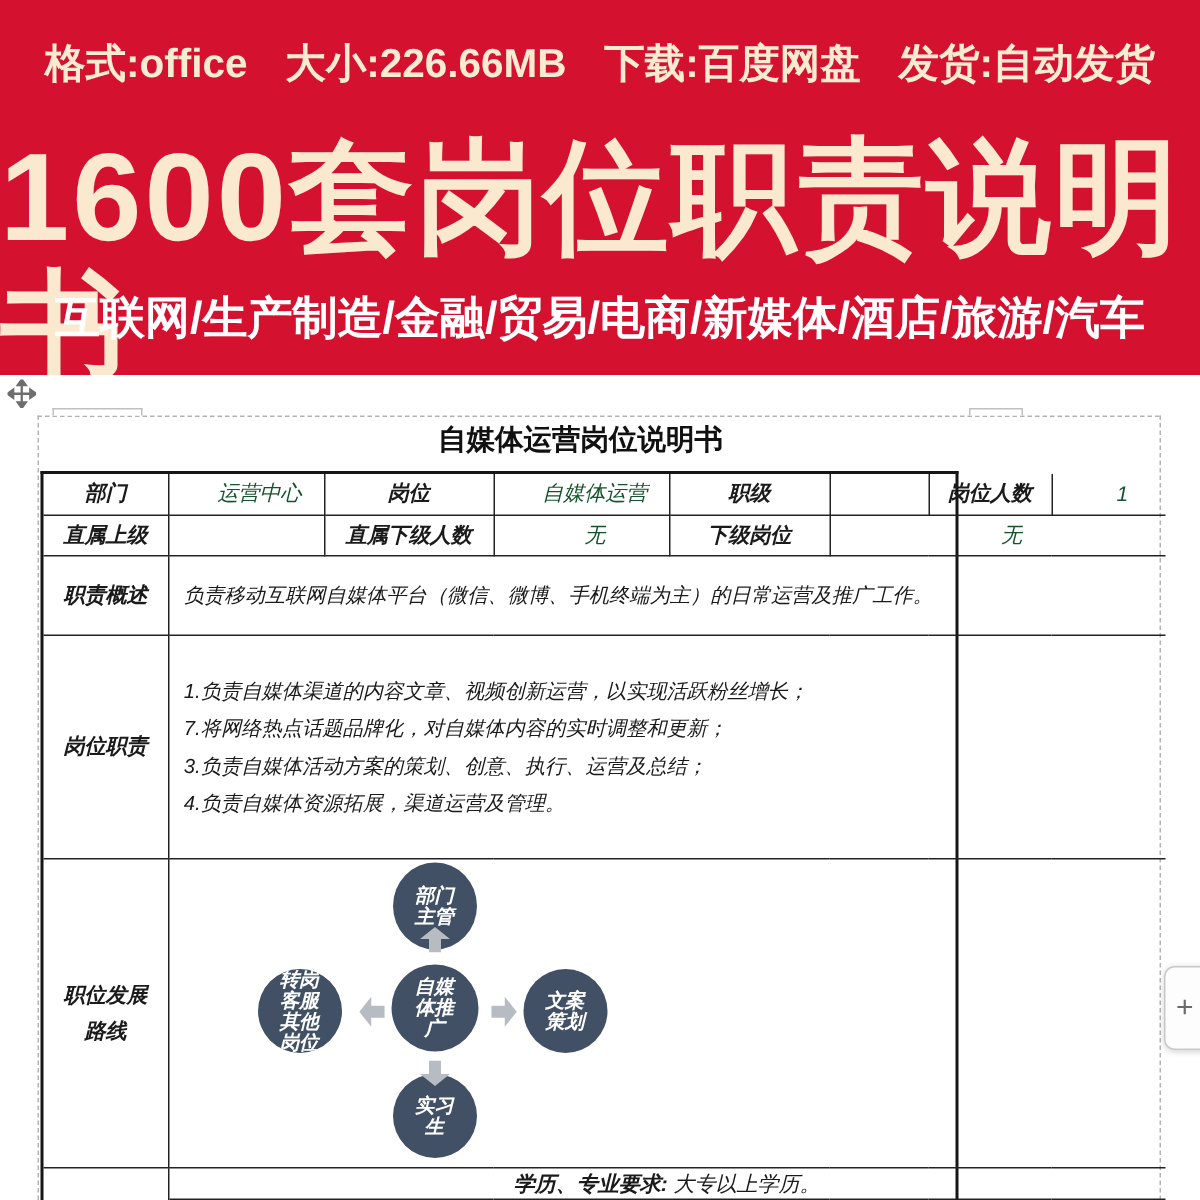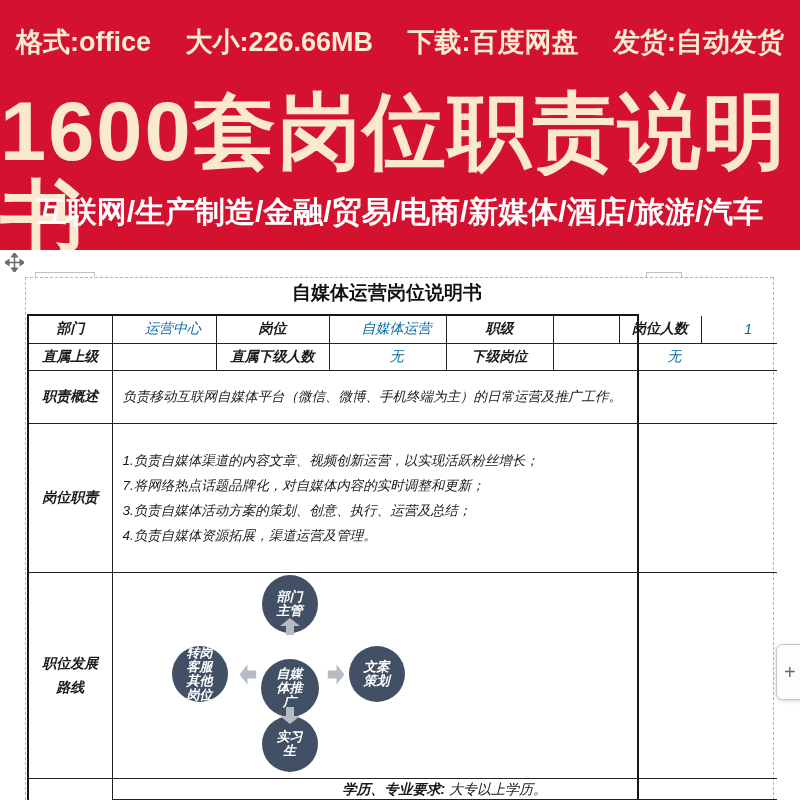--- a/index.html
+++ b/index.html
@@ -2,21 +2,21 @@
 <html style="--banner-red: #d41230; --info-text: #f7ecd2; --title-text: #fbe9cf; --subtitle-text: #ffffff; --node-fill: #415064; --arrow-fill: #b7bcc3;"><head>
 <meta charset="utf-8">
 <style>
   * { margin:0; padding:0; box-sizing:border-box; }
   html,body { width:800px; height:800px; overflow:hidden; }
   body { position:relative; background:#fff; font-family:"Liberation Sans", sans-serif; }
 
   
   .banner { position:absolute; left:0; top:0; width:800px; height:250px; background:var(--banner-red); }
   .info-bar { position:absolute; top:24px; left:0; right:0; display:flex; justify-content:space-between;
-              padding:0 16px; font-size:27px; font-weight:700; color:var(--info-text); letter-spacing:0px; }
+              padding:0 30px; font-size:27px; font-weight:700; color:var(--info-text); letter-spacing:0px; }
   .main-title { position:absolute; top:88px; left:0; right:0; text-align:left;
                 font-size:83px; font-weight:800; color:var(--title-text); letter-spacing:2px; line-height:1.05; }
   .subtitle { position:absolute; top:192px; left:0; right:0; text-align:center;
               font-size:30px; font-weight:700; color:var(--subtitle-text); }
 
   
   .doc { position:absolute; left:0; top:250px; width:800px; height:550px; background:#fff; }
 
   .hboundary { position:absolute; left:25px; top:27px; width:748px; height:0; border-top:1px dashed #b3b3b3; }
   .vboundary { position:absolute; top:27px; bottom:0; width:0; border-left:1px dashed #b3b3b3; }
@@ -30,21 +30,21 @@
                font-size:19px; font-weight:600; color:#111; }
 
   
   .tbl-wrap { position:absolute; left:27px; top:64px; width:612px;
               border:2px solid #161616; border-bottom:none;font-style:italic; }
   table { border-collapse:collapse; table-layout:fixed; width:100%; font-size:14px; color:#1a1a1a; }
   td { border-right:1px solid #222; border-bottom:1px solid #222; text-align:center; vertical-align:middle;
        overflow:hidden; padding:0 2px; }
   td:last-child { border-right:none; }
   td.lbl { font-weight:700; }
-  td.val { font-weight:400; color:#0369a1;padding-left:20px; }
+  td.val { font-weight:400; color:#14532d;padding-left:20px; }
   td.body { text-align:left; padding:0 8px 0 10px; font-size:13.5px; font-weight:400; }
   tr.r6 td { border-bottom:none; }
   tr.r6 td.r6content { border-bottom:1px solid #222; text-align:center; padding:2px 8px 0 8px; vertical-align:top; font-size:14px; }
   .duty-line { line-height:25px; white-space:nowrap; }
   .r5lbl div { line-height:24px; }
 
   
   .diagram-cell { position:relative; padding:0; }
   .node { position:absolute; width:56px; height:56px; border-radius:50%; background:var(--node-fill);
           color:#fff; font-size:13px; font-weight:700; line-height:14px; text-align:center;
@@ -147,21 +147,21 @@
         <td class="lbl r5lbl">
           <div>职位发展</div>
           <div>路线</div>
         </td>
         <td class="diagram-cell" colspan="7">
 
           <div class="node" style="left:149px; top:2px; height:58px;">
             <span>部门</span>
             <span>主管</span>
           </div>
-          <div class="node" style="left:148px; top:86px; width:58px; height:58px;">
+          <div class="node" style="left:148px; top:70px; width:58px; height:58px;">
             <span>自媒</span>
             <span>体推</span>
             <span>广</span>
           </div>
           <div class="node" style="left:236px; top:73px;">
             <span>文案</span>
             <span>策划</span>
           </div>
           <div class="node" style="left:149px; top:143px;align-items:center;">
             <span>实习</span>

